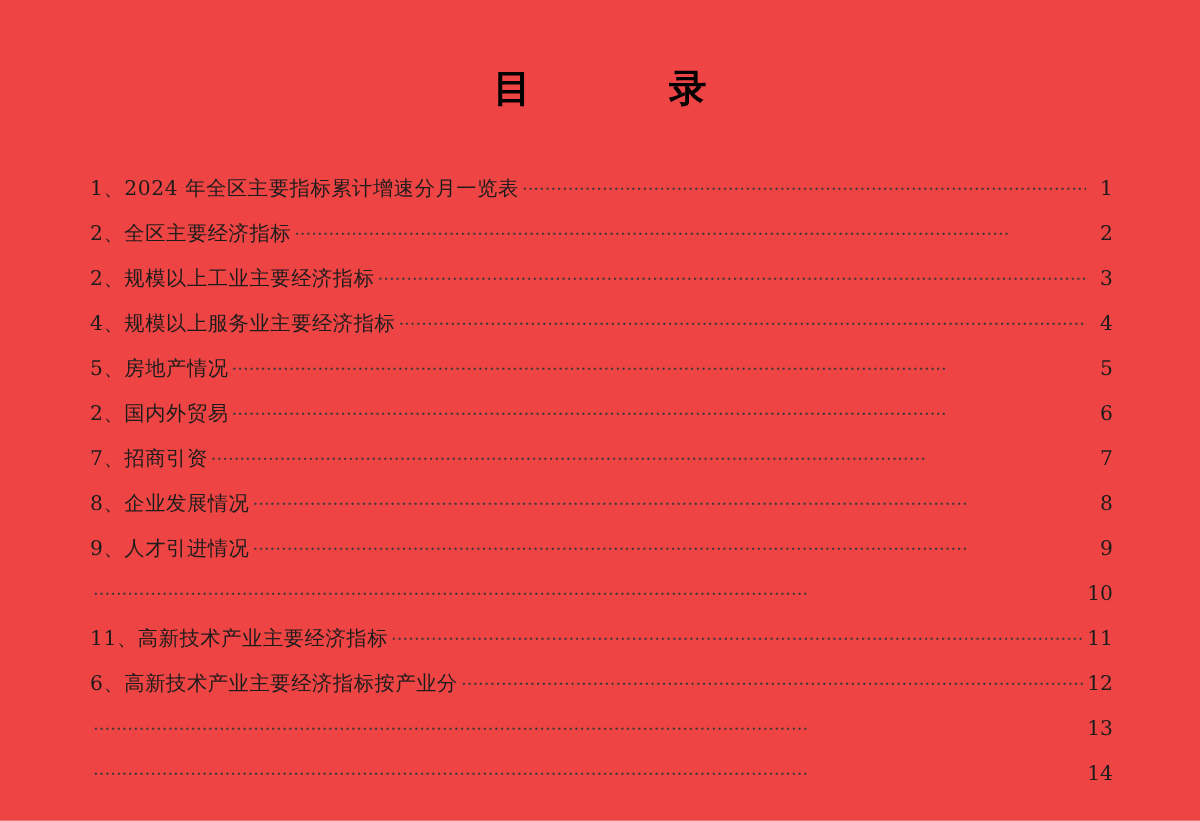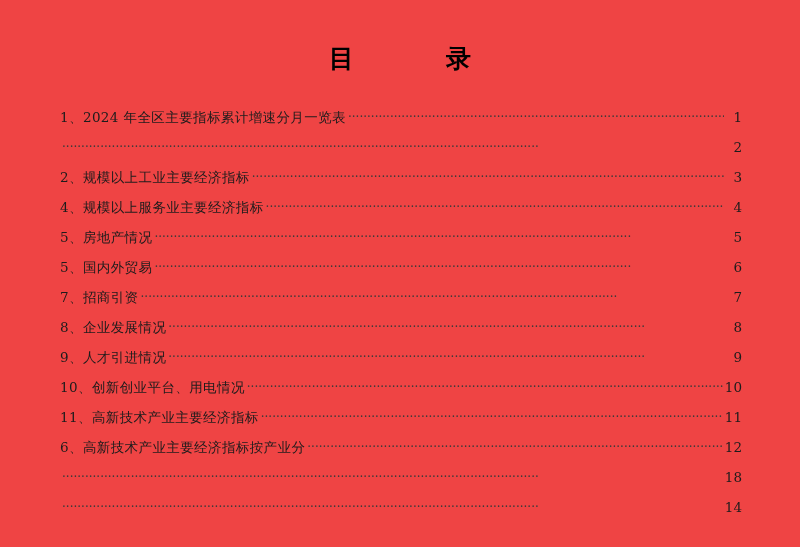--- a/index.html
+++ b/index.html
@@ -35,21 +35,21 @@
   .toc {
     margin: 0;
     padding: 0;
     list-style: none;
     margin-top: 28px;
     padding-left: 60px;
     padding-right: 58px;
   }
   .toc-item {
     display: flex;
-    align-items: center;
+    align-items: flex-end;
     font-size: 13.5px;
     line-height: 1;
     height: 30px;
     color: #1c1c1c;
     white-space: nowrap;
   }
   .toc-label {
     flex: 0 0 auto;
     letter-spacing: 0.4px;
   }
@@ -81,20 +81,21 @@
 
   <ul class="toc">
 
     <li class="toc-item">
       <span class="toc-label">1、2024 年全区主要指标累计增速分月一览表</span>
       <span class="toc-leader">·····························································································································</span>
       <span class="toc-page">1</span>
     </li>
 
     <li class="toc-item">
+      <span class="toc-label">2、全区主要经济指标</span>
       <span class="toc-leader">·····························································································································</span>
       <span class="toc-page">2</span>
     </li>
 
     <li class="toc-item">
       <span class="toc-label">2、规模以上工业主要经济指标</span>
       <span class="toc-leader">·····························································································································</span>
       <span class="toc-page">3</span>
     </li>
 
@@ -104,21 +105,21 @@
       <span class="toc-page">4</span>
     </li>
 
     <li class="toc-item">
       <span class="toc-label">5、房地产情况</span>
       <span class="toc-leader">·····························································································································</span>
       <span class="toc-page">5</span>
     </li>
 
     <li class="toc-item">
-      <span class="toc-label">5、国内外贸易</span>
+      <span class="toc-label">2、国内外贸易</span>
       <span class="toc-leader">·····························································································································</span>
       <span class="toc-page">6</span>
     </li>
 
     <li class="toc-item">
       <span class="toc-label">7、招商引资</span>
       <span class="toc-leader">·····························································································································</span>
       <span class="toc-page">7</span>
     </li>
 
@@ -128,40 +129,39 @@
       <span class="toc-page">8</span>
     </li>
 
     <li class="toc-item">
       <span class="toc-label">9、人才引进情况</span>
       <span class="toc-leader">·····························································································································</span>
       <span class="toc-page">9</span>
     </li>
 
     <li class="toc-item">
-      <span class="toc-label">10、创新创业平台、用电情况</span>
       <span class="toc-leader">·····························································································································</span>
       <span class="toc-page">10</span>
     </li>
 
     <li class="toc-item">
       <span class="toc-label">11、高新技术产业主要经济指标</span>
       <span class="toc-leader">·····························································································································</span>
       <span class="toc-page">11</span>
     </li>
 
     <li class="toc-item">
       <span class="toc-label">6、高新技术产业主要经济指标按产业分</span>
       <span class="toc-leader">·····························································································································</span>
       <span class="toc-page">12</span>
     </li>
 
     <li class="toc-item">
       <span class="toc-leader">·····························································································································</span>
-      <span class="toc-page">18</span>
+      <span class="toc-page">13</span>
     </li>
 
     <li class="toc-item">
       <span class="toc-leader">·····························································································································</span>
       <span class="toc-page">14</span>
     </li>
 
   </ul>
 
 </div>

